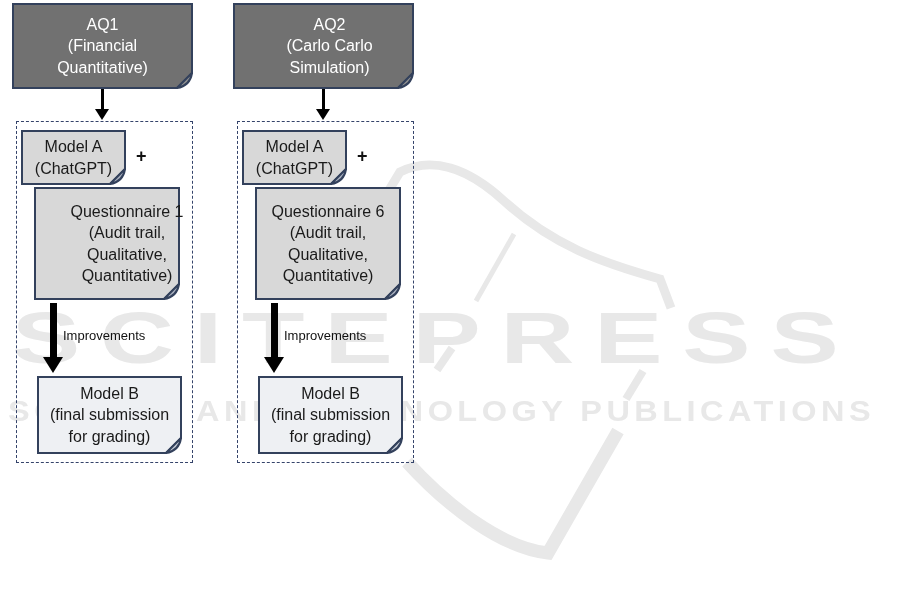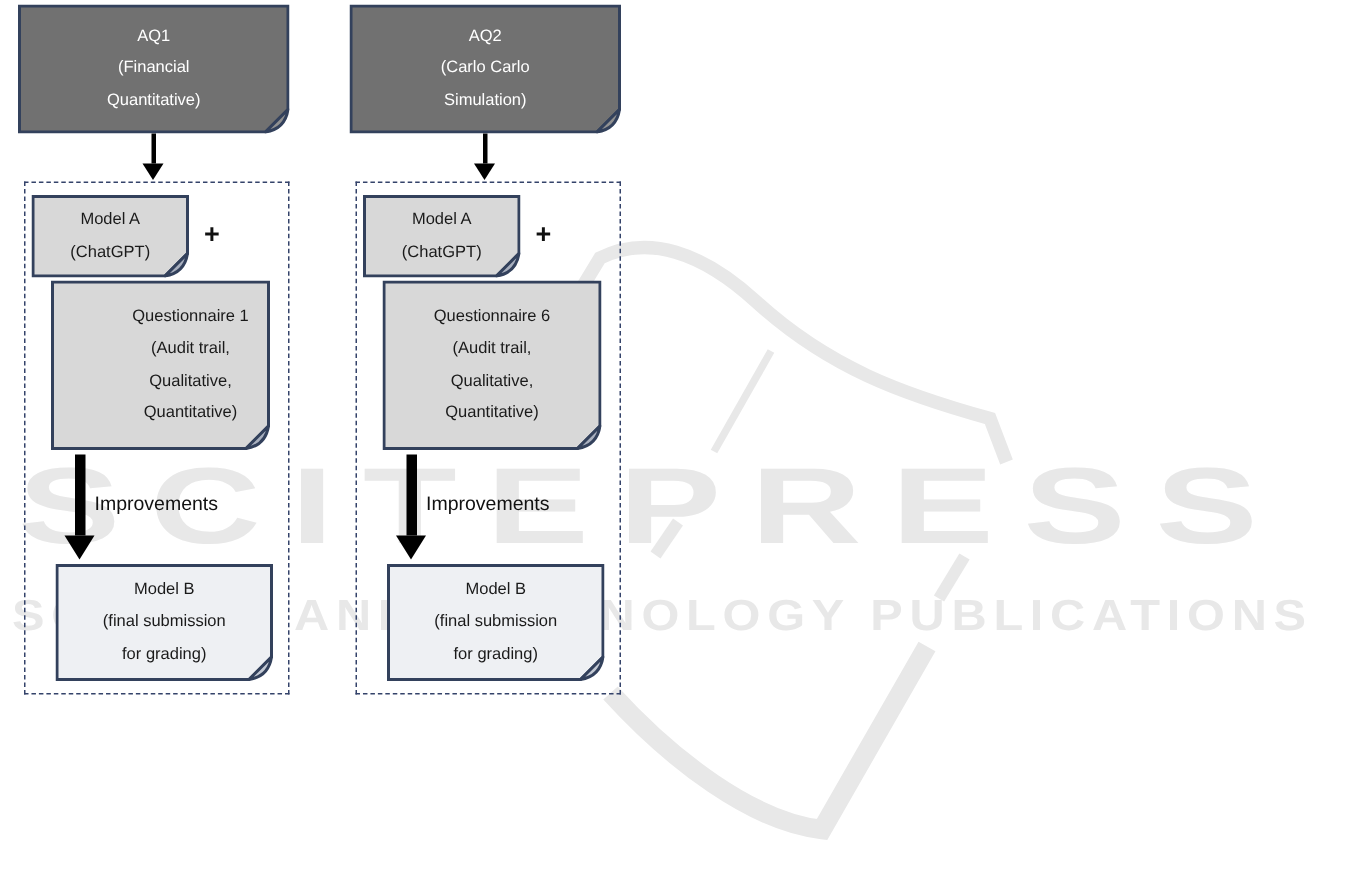--- a/index.html
+++ b/index.html
@@ -21,21 +21,21 @@
   }
   .wm-curves{position:absolute;inset:0;}
   
   .col{position:absolute;top:0;left:0;width:450px;height:597px;z-index:1;}
   .col.right{left:221px;}
   .note{position:absolute;}
   .note .note-svg{position:absolute;left:0;top:0;}
   .note .note-text{
     position:absolute;inset:0;display:flex;flex-direction:column;
     justify-content:center;align-items:center;text-align:left;
-    font-size:11px;line-height:21.5px;z-index:1;
+    font-size:16px;line-height:21.5px;z-index:1;
   }
   .note.dark{--fill:var(--dark-fill,#717171);--flap:#919191;}
   .note.dark .note-text{color:#fff;}
   .note.light{--fill:var(--light-fill,#d8d8d8);--flap:#a9b0bf;}
   .note.lighter{--fill:var(--lighter-fill,#eef0f3);--flap:#c3c9d4;}
   .group-dashed{
     position:absolute;border:1.6px dashed var(--dashed-border,#34436a);
     background:transparent;
   }
   .plus{position:absolute;font-size:18px;font-weight:bold;color:#111;}
@@ -126,21 +126,21 @@
         </svg>
       <div class="note-text">
         <div>Model B</div>
         <div>(final submission</div>
         <div>for grading)</div>
       </div>
     </div>
   </div>
 
   <div class="col right">
-    <div class="note dark" style="left:12px;top:3px;width:181px;height:86px;">
+    <div class="note dark" style="left:12px;top:3px;width:181px;height:86px;padding-left:12px;">
         <svg class="note-svg" width="181" height="86" viewBox="0 0 181 86">
           <path d="M1,1 H180 V70 L165,85 H1 Z" fill="#717171" stroke="#33415c" stroke-width="2" stroke-linejoin="miter"></path>
           <path d="M165,85 Q178,83 180,70 Z" fill="#919191" stroke="#33415c" stroke-width="2" stroke-linejoin="round"></path>
         </svg>
       <div class="note-text">
         <div>AQ2</div>
         <div>(Carlo Carlo</div>
         <div>Simulation)</div>
       </div>
     </div>

